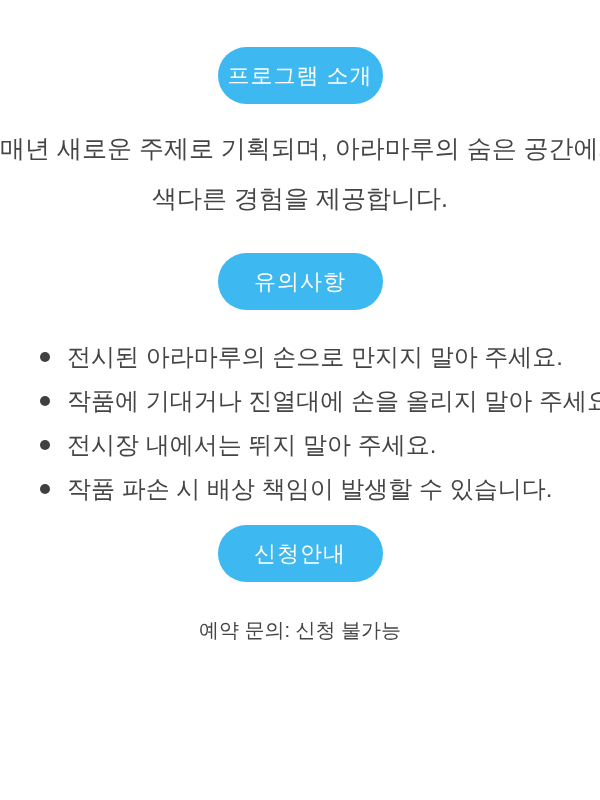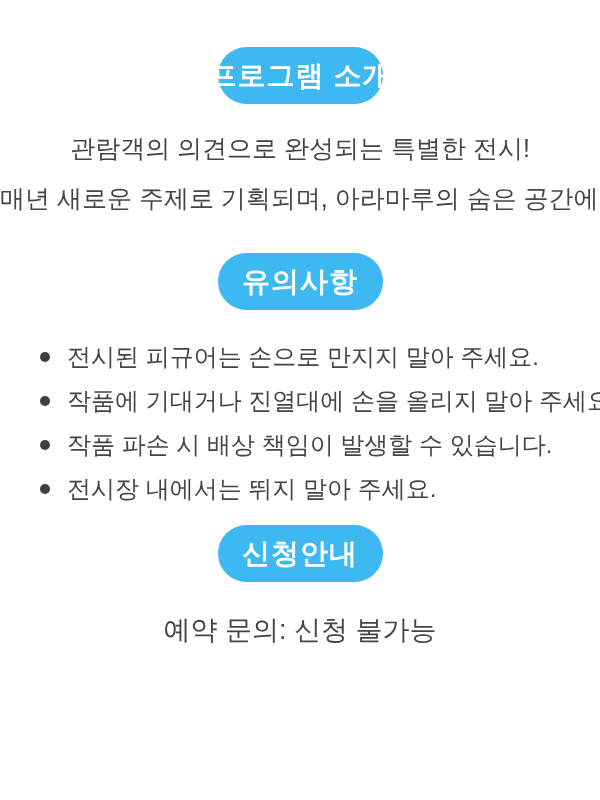--- a/index.html
+++ b/index.html
@@ -24,22 +24,22 @@
     height: 57px;
     border-radius: 29px;
     background: var(--accent-blue, #3db8f1);
     display: flex;
     align-items: center;
     justify-content: center;
     margin: 0 auto;
   }
   .badge-label {
     color: var(--badge-text, #ffffff);
-    font-size: 28px;
-    font-weight: bold;
+    font-size: 22px;
+    font-weight: normal;
     letter-spacing: 1px;
     white-space: nowrap;
   }
   .badge--program { margin-top: 47px; }
   .badge--notice  { margin-top: 30px; }
   .badge--apply   { margin-top: 14px; }
 
   
   .description {
     margin-top: 19px;
@@ -72,61 +72,61 @@
     height: 10px;
     border-radius: 50%;
     background: var(--bullet-color, #3f3f3f);
     margin-right: 17px;
   }
 
   
   .contact {
     margin-top: 28px;
     text-align: center;
-    font-size: 27px;
+    font-size: 20px;
     line-height: 40px;
     font-weight: 500;
     color: var(--text-color, #454545);
     white-space: nowrap;
   }
 </style>
 </head>
 <body>
 
 <div class="page">
 
   <div class="badge badge--program">
     <span class="badge-label">프로그램 소개</span>
   </div>
 
   <div class="description">
-    <div class="desc-line">관람객의 의견으로 완성되는 특별한 전시!</div>
     <div class="desc-line">매년 새로운 주제로 기획되며, 아라마루의 숨은 공간에서</div>
+    <div class="desc-line">색다른 경험을 제공합니다.</div>
   </div>
 
   <div class="badge badge--notice">
     <span class="badge-label">유의사항</span>
   </div>
 
   <ul class="notice-list">
     <li class="notice-item">
       <span class="bullet"></span>
-      <span class="item-text">전시된 피규어는 손으로 만지지 말아 주세요.</span>
+      <span class="item-text">전시된 아라마루의 손으로 만지지 말아 주세요.</span>
     </li>
     <li class="notice-item">
       <span class="bullet"></span>
       <span class="item-text">작품에 기대거나 진열대에 손을 올리지 말아 주세요.</span>
     </li>
     <li class="notice-item">
       <span class="bullet"></span>
-      <span class="item-text">작품 파손 시 배상 책임이 발생할 수 있습니다.</span>
+      <span class="item-text">전시장 내에서는 뛰지 말아 주세요.</span>
     </li>
     <li class="notice-item">
       <span class="bullet"></span>
-      <span class="item-text">전시장 내에서는 뛰지 말아 주세요.</span>
+      <span class="item-text">작품 파손 시 배상 책임이 발생할 수 있습니다.</span>
     </li>
   </ul>
 
   <div class="badge badge--apply">
     <span class="badge-label">신청안내</span>
   </div>
 
   <div class="contact">예약 문의: 신청 불가능</div>
 
 </div>

